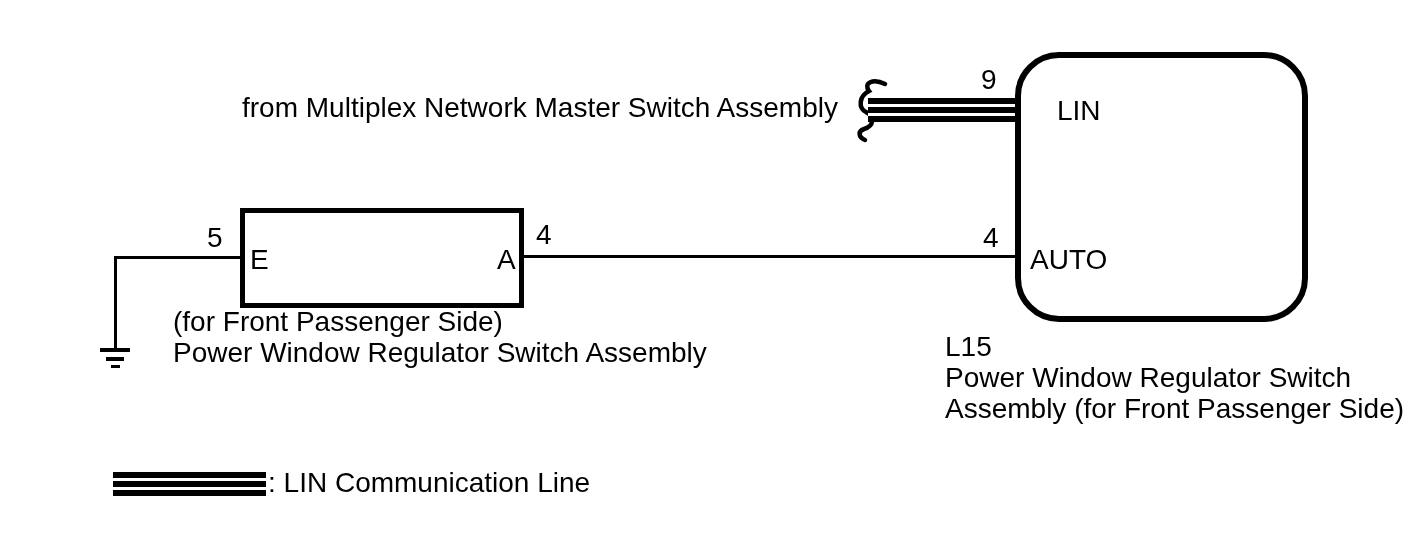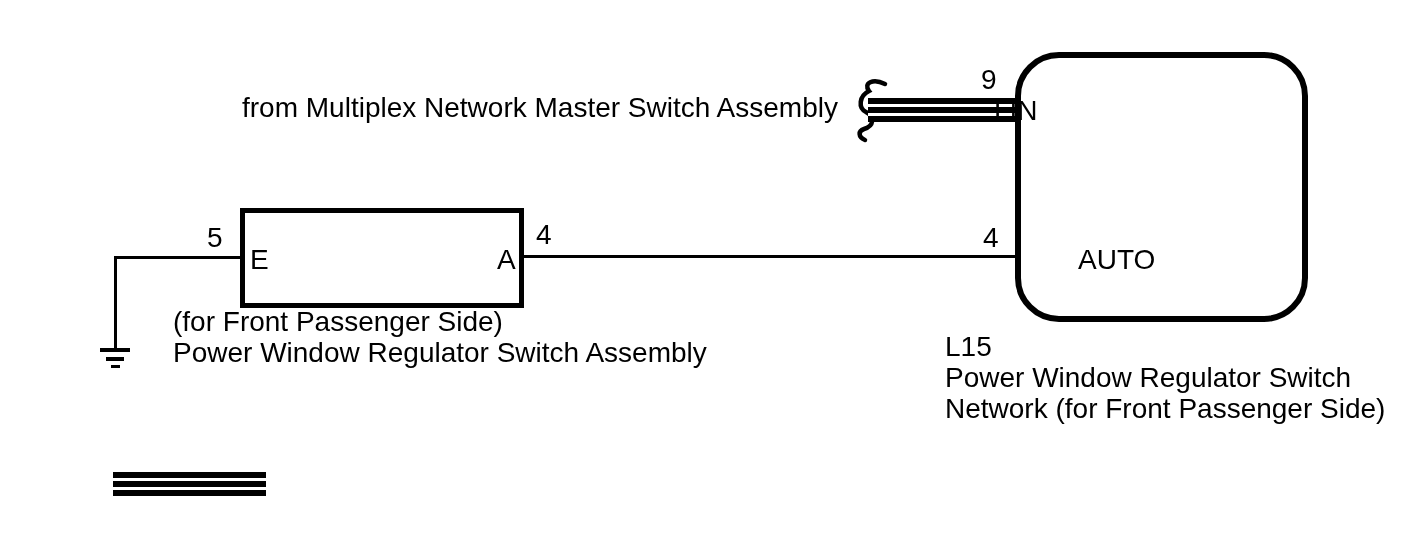--- a/index.html
+++ b/index.html
@@ -104,30 +104,31 @@
 
   <div class="box switch-box"></div>
 
   <div class="box motor-box"></div>
 
   <div class="txt" style="left:207px; top:224px;">5</div>
   <div class="txt" style="left:250px; top:246px;">E</div>
   <div class="txt" style="left:497px; top:246px;">A</div>
   <div class="txt" style="left:536px; top:221px;">4</div>
 
-  <div class="txt" style="left:994px; top:97px;">LIN</div>
+  <div class="txt" style="left:1057px; top:97px;">LIN</div>
   <div class="txt" style="left:983px; top:224px;">4</div>
-  <div class="txt" style="left:1078px; top:246px;">AUTO</div>
+  <div class="txt" style="left:1030px; top:246px;">AUTO</div>
 
   <div class="multi" style="left:173px; top:306px;">
     <div>(for Front Passenger Side)</div>
     <div>Power Window Regulator Switch Assembly</div>
   </div>
 
   <div class="multi" style="left:945px; top:331px;">
     <div>L15</div>
     <div>Power Window Regulator Switch</div>
-    <div>Network (for Front Passenger Side)</div>
+    <div>Assembly (for Front Passenger Side)</div>
   </div>
 
   <div class="lin-stripes legend-bar"></div>
+  <div class="txt" style="left:268px; top:469px;">: LIN Communication Line</div>
 
 </div>
 
 </body></html>

